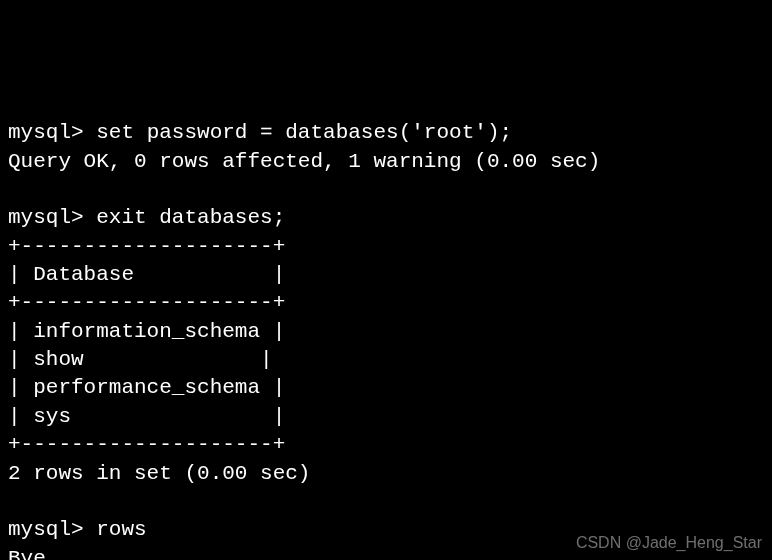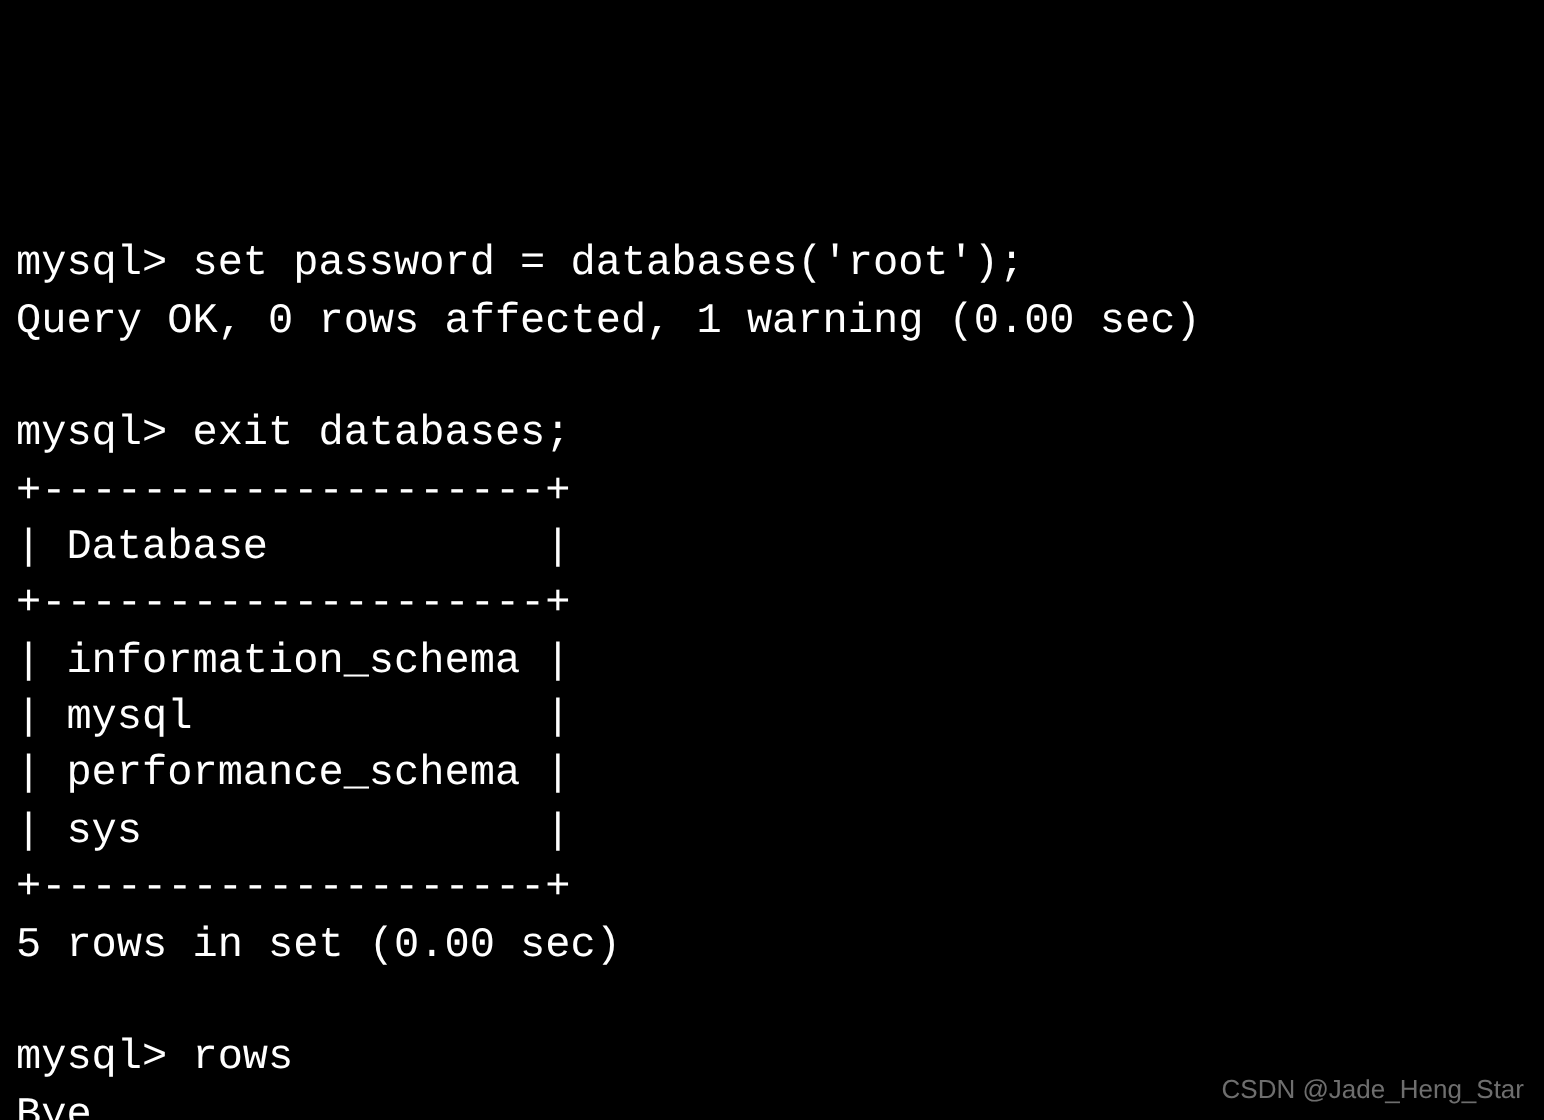--- a/index.html
+++ b/index.html
@@ -19,42 +19,42 @@
       overflow: hidden;
       line-height: 1.35;
       white-space: pre;
     }
     .watermark {
       position: absolute;
       bottom: 6px;
       right: 10px;
       color: rgba(200, 200, 200, 0.55);
       font-family: Arial, sans-serif;
-      font-size: 13px;
+      font-size: 16px;
       white-space: nowrap;
     }
   </style>
 </head>
 <body>
 
 
 
 <div><span>mysql&gt; </span><span>set password = databases('root');</span>
 <span>Query OK, 0 rows affected, 1 warning (0.00 sec)</span>
 <span></span>
 <span>mysql&gt; </span><span>exit databases;</span>
 <span>+--------------------+</span>
 <span>| Database           |</span>
 <span>+--------------------+</span>
 <span>| information_schema |</span>
-<span>| mysql              |</span>
+<span>| show              |</span>
 <span>| performance_schema |</span>
 <span>| sys                |</span>
 <span>+--------------------+</span>
-<span>5 rows in set (0.00 sec)</span>
+<span>2 rows in set (0.00 sec)</span>
 <span></span>
 <span>mysql&gt; </span><span>rows</span>
 <span>Bye</span>
 </div>
 
 <div class="watermark">CSDN @Jade_Heng_Star</div>
 
 
 
 

